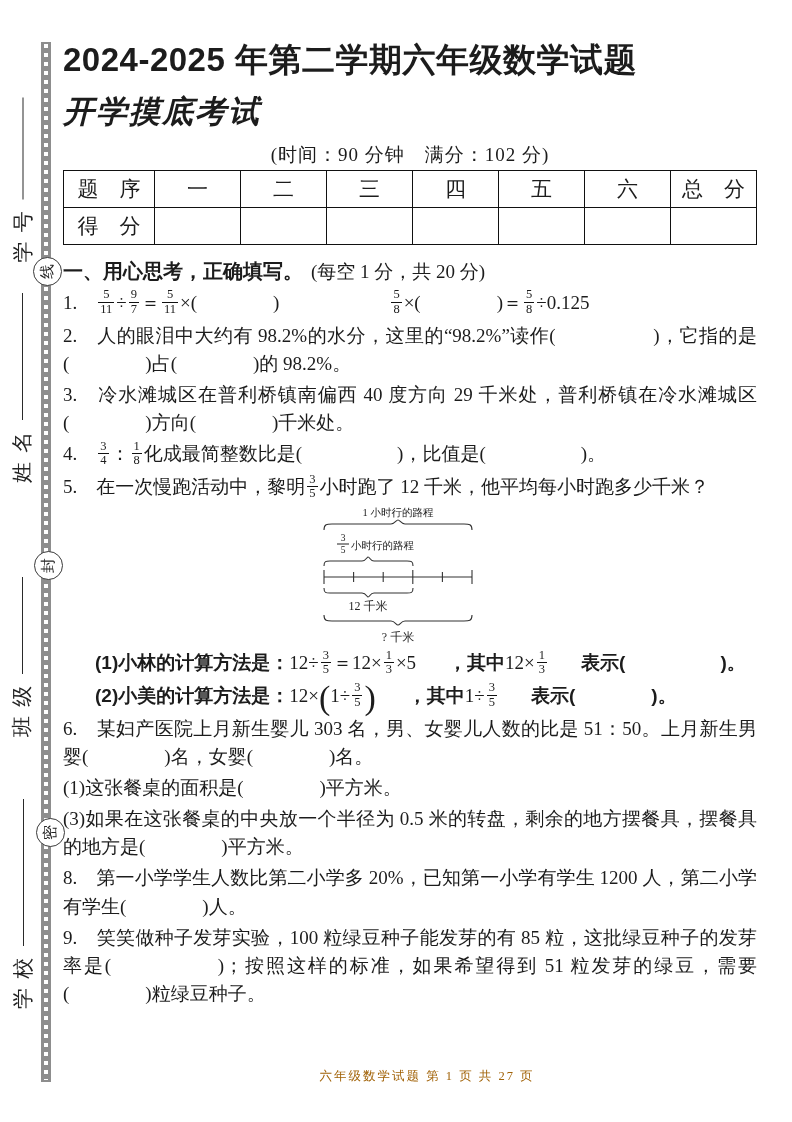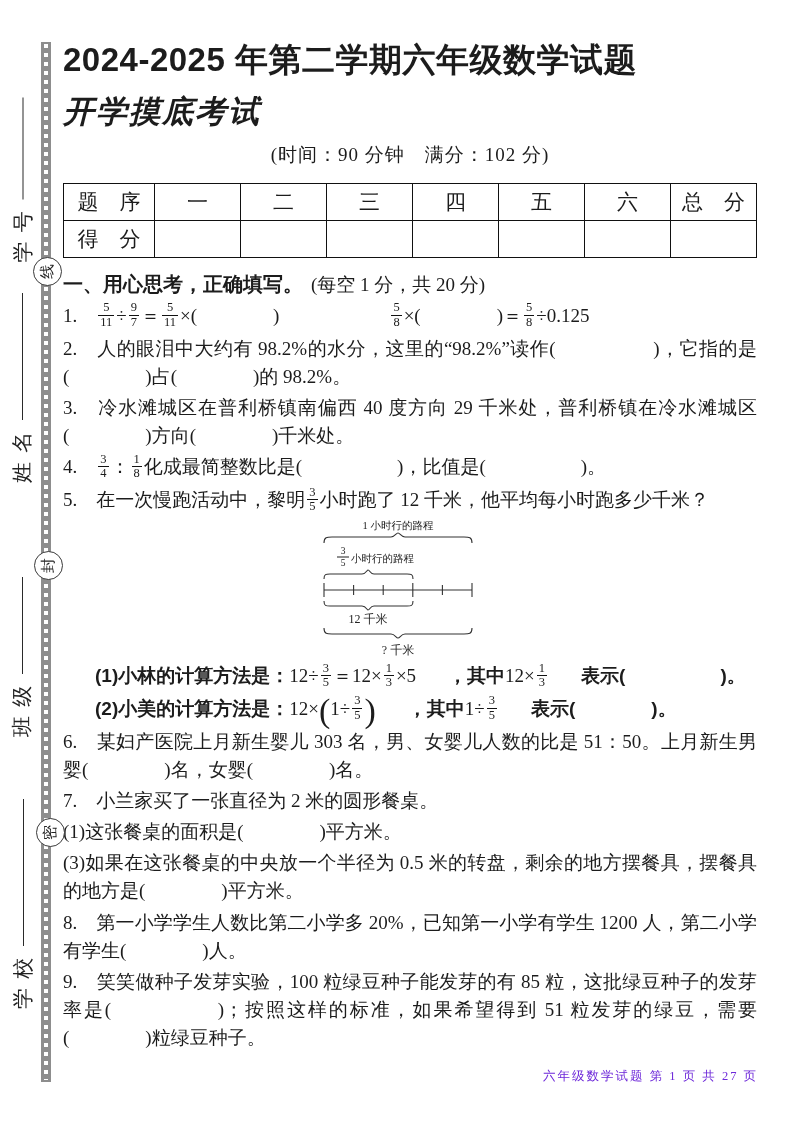--- a/index.html
+++ b/index.html
@@ -17,21 +17,21 @@
   .seal-circle{position:absolute;width:27px;height:27px;border:1.6px solid #3a3a3a;border-radius:50%;
         background:#fff;display:flex;align-items:center;justify-content:center;z-index:3;}
   .seal-circle span{transform:rotate(-90deg);font-size:15px;color:#222;}
   
   .content{position:absolute;left:63px;top:38px;width:694px;}
   .title1{margin:0;font-family:"Liberation Sans","DejaVu Sans",sans-serif;
         font-weight:bold;font-size:33px;letter-spacing:0.5px;}
   .title2{margin:8px 0 0 0;font-family:"Liberation Sans","DejaVu Sans",sans-serif;
         font-weight:bold;font-size:31px;letter-spacing:2px;font-style:italic;}
   .time-line{margin-top:9px;text-align:center;font-size:19px;letter-spacing:1px;}
-  table.score{border-collapse:collapse;width:100%;margin-top:15px;table-layout:fixed;}
+  table.score{border-collapse:collapse;width:100%;margin-top:2px;table-layout:fixed;}
   table.score td{border:1.7px solid #111;height:34px;text-align:center;
         font-family:"Liberation Sans","DejaVu Sans",sans-serif;font-size:21px;}
   table.score td.first{width:88px;}
   .sec-head{margin-top:13px;font-size:20px;}
   .sec-head .bold{font-family:"Liberation Sans","DejaVu Sans",sans-serif;font-weight:bold;}
   .sec-head .note{font-size:19px;margin-left:8px;}
   .qwrap{margin-top:4px;font-size:19px;line-height:1.48;text-align:justify;padding-left:0px;}
   .q{margin:3px 0;}
   .q .hei{font-family:"Liberation Sans","DejaVu Sans",sans-serif;font-weight:600;margin-left:32px;}
   .frac{display:inline-flex;flex-direction:column;align-items:center;vertical-align:middle;
@@ -40,22 +40,22 @@
   .bigparen{font-size:34px;line-height:0;vertical-align:middle;font-weight:400;}
   .gapwide{display:inline-block;width:110px;}
   
   .diagram{margin:4px 0 4px 255px;width:172px;}
   .diagram svg{display:block;}
   .dg-txt{font-size:10.5px;fill:#222;}
   .dg-txt-b{font-size:12px;fill:#222;}
   .dg-frac{font-size:9.5px;fill:#222;}
   .dg-stroke{fill:none;stroke:#333;stroke-width:1.1;}
   
-  .footer{position:absolute;left:64px;top:1068px;width:694px;text-align:right;
-        font-size:12.5px;color:#6d28d9;letter-spacing:2px;}
+  .footer{position:absolute;left:80px;top:1068px;width:694px;text-align:center;
+        font-size:12.5px;color:#a16207;letter-spacing:2px;}
 </style>
 </head>
 <body>
 
 <div class="page">
 
   <div class="rail-line"></div>
 
   <div class="seal-label" style="left:-60px;top:167px;width:165px;">
     <span class="sl-text">学 号</span>
@@ -191,21 +191,20 @@
             <span class="den">3</span>
           </span><span class="hei">表示(　　　　　)。</span></p>
       <p class="q"><span class="hei">(2)小美的计算方法是：</span>12×<span class="bigparen">(</span>1÷<span class="frac">
             <span class="num">3</span>
             <span class="den">5</span>
           </span><span class="bigparen">)</span><span class="hei">，其中</span>1÷<span class="frac">
             <span class="num">3</span>
             <span class="den">5</span>
           </span><span class="hei">表示(　　　　)。</span></p>
       <p class="q">6.　某妇产医院上月新生婴儿 303 名，男、女婴儿人数的比是 51：50。上月新生男婴(　　　　)名，女婴(　　　　)名。</p>
-      <p class="q">7.　小兰家买了一张直径为 2 米的圆形餐桌。</p>
       <p class="q">(1)这张餐桌的面积是(　　　　)平方米。</p>
       <p class="q">(3)如果在这张餐桌的中央放一个半径为 0.5 米的转盘，剩余的地方摆餐具，摆餐具的地方是(　　　　)平方米。</p>
       <p class="q">8.　第一小学学生人数比第二小学多 20%，已知第一小学有学生 1200 人，第二小学有学生(　　　　)人。</p>
       <p class="q">9.　笑笑做种子发芽实验，100 粒绿豆种子能发芽的有 85 粒，这批绿豆种子的发芽率是(　　　　　)；按照这样的标准，如果希望得到 51 粒发芽的绿豆，需要(　　　　)粒绿豆种子。</p>
     </div>
   </div>
 
   <div class="footer">六年级数学试题 第 1 页 共 27 页</div>
 </div>
 

